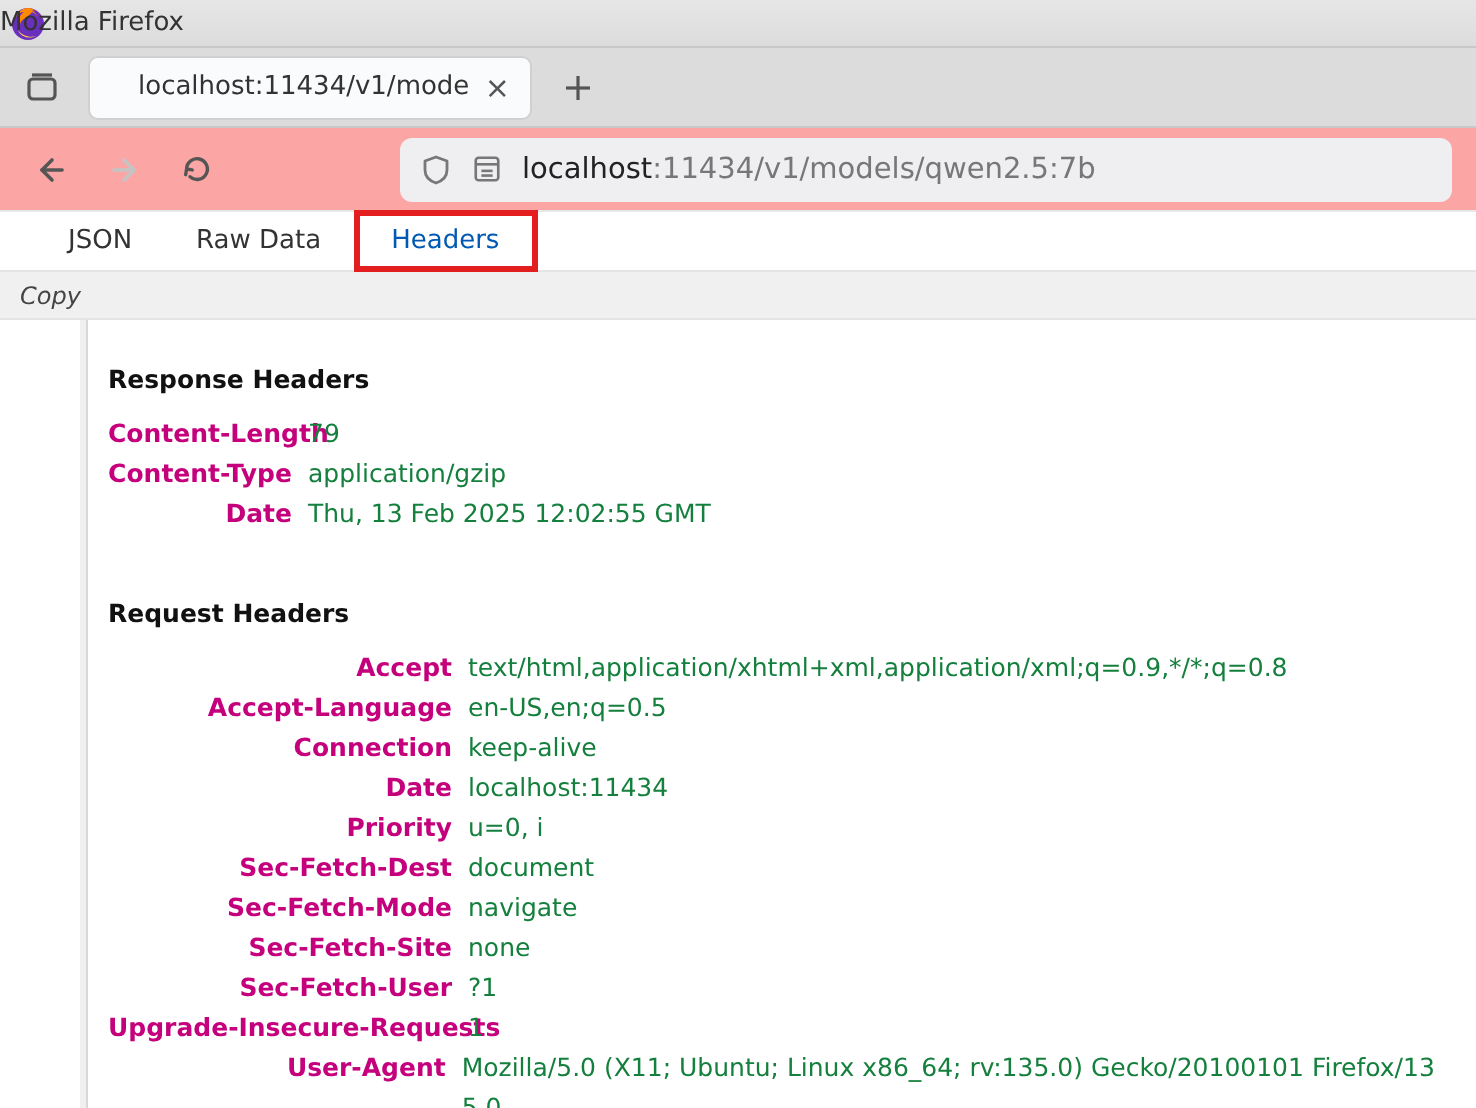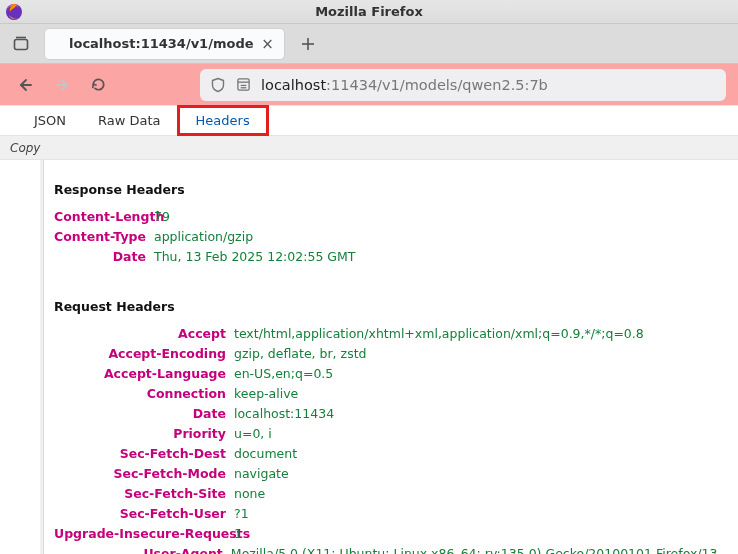--- a/index.html
+++ b/index.html
@@ -23,22 +23,21 @@
     position: relative;
   }
   .wm-icon {
     width: 20px; height: 20px;
     margin-left: 4px;
     display: flex; align-items: center; justify-content: center;
   }
   .wm-title {
     position: absolute;
     left: 0; right: 0;
-    text-align: center;
-    font-weight: bold;
+    font-weight: normal;
     font-size: 13px;
     color: #333;
     pointer-events: none;
   }
 
   
   .tabstrip {
     height: 40px;
     background: #dcdcdc;
     border-bottom: 1px solid #c8c8c8;
@@ -66,21 +65,20 @@
     color: #333;
     position: relative;
     cursor: default;
   }
   .tab-label {
     flex: 1 1 auto;
     white-space: nowrap;
     overflow: hidden;
     text-overflow: clip;
     font-size: 13px;
-    font-weight: bold;
   }
   .tab-close {
     width: 16px; height: 16px;
     margin-left: 6px;
     display: flex; align-items: center; justify-content: center;
     color: #555;
     cursor: pointer;
     border-radius: 3px;
     font-size: 15px;
   }
@@ -318,24 +316,20 @@
 
     <div class="section-gap"></div>
 
     <div class="section-title">Request Headers</div>
     <div class="req" id="request-headers">
         <div class="hdr-row">
           <div class="hdr-name">Accept</div>
           <div class="hdr-val">text/html,application/xhtml+xml,application/xml;q=0.9,*/*;q=0.8</div>
         </div>
         <div class="hdr-row">
-          <div class="hdr-name">Accept-Encoding</div>
-          <div class="hdr-val">gzip, deflate, br, zstd</div>
-        </div>
-        <div class="hdr-row">
           <div class="hdr-name">Accept-Language</div>
           <div class="hdr-val">en-US,en;q=0.5</div>
         </div>
         <div class="hdr-row">
           <div class="hdr-name">Connection</div>
           <div class="hdr-val">keep-alive</div>
         </div>
         <div class="hdr-row">
           <div class="hdr-name">Date</div>
           <div class="hdr-val">localhost:11434</div>

